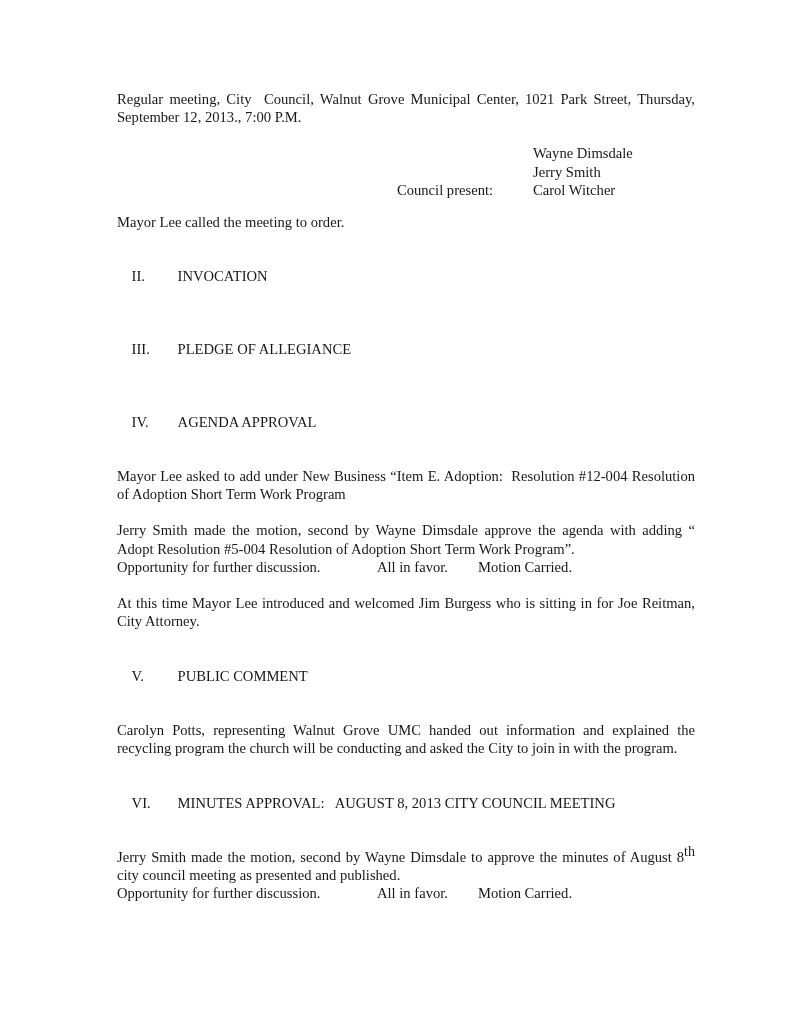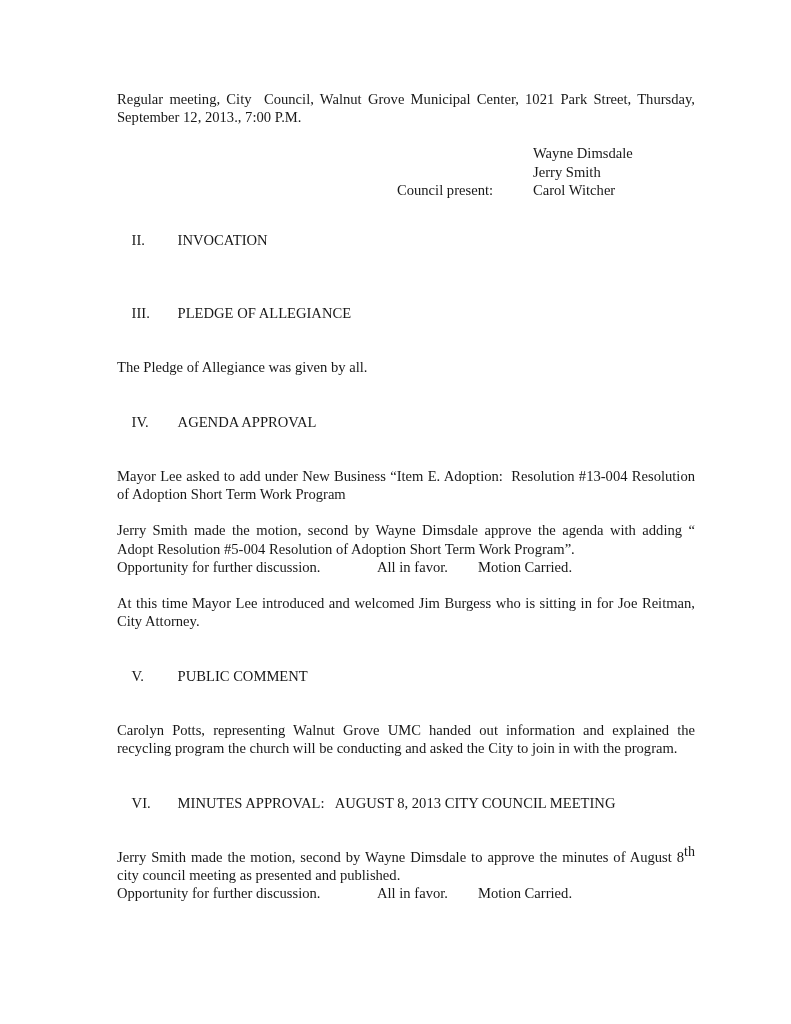--- a/index.html
+++ b/index.html
@@ -52,34 +52,34 @@
 
   <div class="council-row">
     <span class="council-label">Council present:</span>
     <span class="attendee-list">
       <div class="attendee">Wayne Dimsdale</div>
       <div class="attendee">Jerry Smith</div>
       <div class="attendee">Carol Witcher</div>
     </span>
   </div>
 
+  <p class="para">Mayor Lee called the meeting to order.</p>
 
   <div class="section-heading">
     <span class="numeral">II.</span><span>INVOCATION</span>
   </div>
 
   <div class="section-heading">
     <span class="numeral">III.</span><span>PLEDGE OF ALLEGIANCE</span>
   </div>
-  <p class="para">The Pledge of Allegiance was given by all.</p>
 
   <div class="section-heading">
     <span class="numeral">IV.</span><span>AGENDA APPROVAL</span>
   </div>
-  <p class="para">Mayor Lee asked to add under New Business “Item E. Adoption:  Resolution #13-004 Resolution of Adoption Short Term Work Program</p>
+  <p class="para">Mayor Lee asked to add under New Business “Item E. Adoption:  Resolution #12-004 Resolution of Adoption Short Term Work Program</p>
   <p class="para tight">Jerry Smith made the motion, second by Wayne Dimsdale approve the agenda with adding “ Adopt Resolution #5-004 Resolution of Adoption Short Term Work Program”.</p>
   <div class="motion-row">
     <span class="motion-left">Opportunity for further discussion.</span>
     <span class="motion-center">All in favor.</span>
     <span class="motion-right">Motion Carried.</span>
   </div>
   <p class="para">At this time Mayor Lee introduced and welcomed Jim Burgess who is sitting in for Joe Reitman, City Attorney.</p>
 
   <div class="section-heading">
     <span class="numeral">V.</span><span>PUBLIC COMMENT</span>

